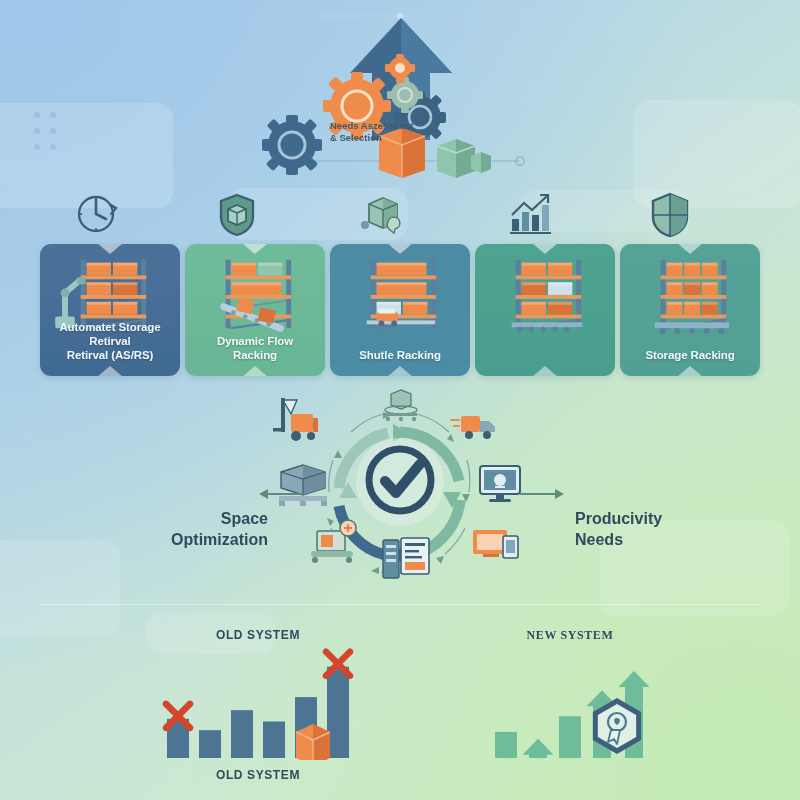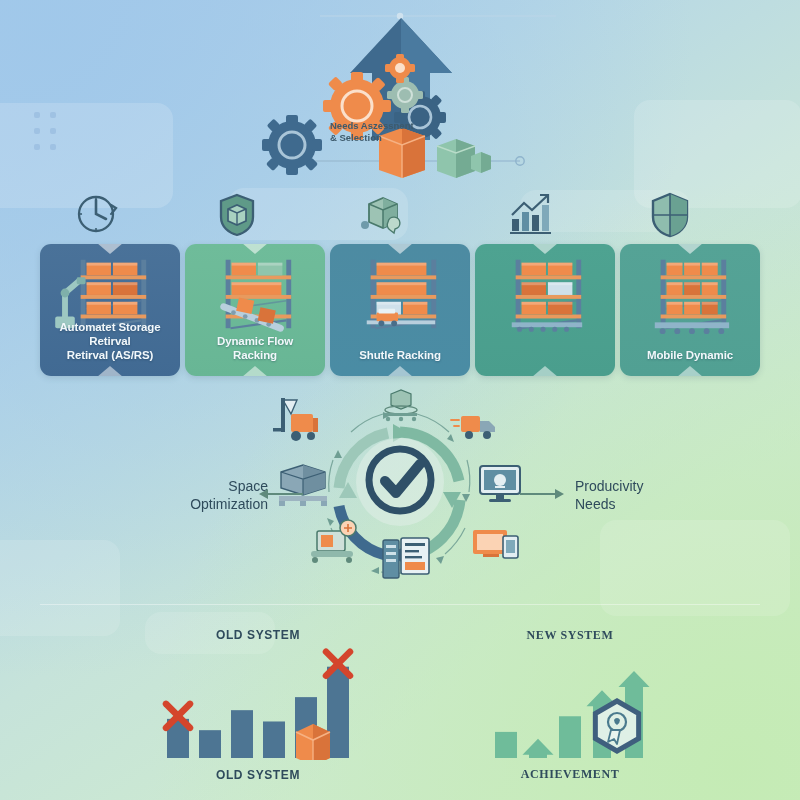--- a/index.html
+++ b/index.html
@@ -56,21 +56,21 @@
     text-align:center; line-height:1.22; padding:0 5px 14px; text-shadow:0 1px 2px rgba(20,50,70,0.35);
     letter-spacing:-0.1px;
   }
 
   
   #cycle { position:absolute; left:255px; top:388px; width:290px; height:212px; }
   #cycle-center-text {
     position:absolute; left:50%; top:120px; transform:translateX(-50%);
     width:140px; text-align:left; color:#3d5a6c; font-size:9.5px; line-height:1.28; font-weight:600;
   }
-  .side-label { position:absolute; color:#2f4b5c; font-size:14px; font-weight:normal; line-height:1.3; }
+  .side-label { position:absolute; color:#2f4b5c; font-size:16px; font-weight:bold; line-height:1.3;margin-top:32px; }
   #label-space { left:148px; top:477px; width:120px; text-align:right; }
   #label-prod  { left:575px; top:477px; width:120px; text-align:left; }
   .side-arrow { position:absolute; height:14px; }
 
   
   .chart { position:absolute; bottom:0; }
   #chart-old { left:128px; top:628px; width:260px; height:160px; }
   #chart-new { left:440px; top:628px; width:260px; height:160px;font-family:Liberation Serif, serif; }
   .chart-title {
     position:absolute; top:0; left:0; width:100%; text-align:center;
@@ -409,21 +409,21 @@
         <rect x="34" y="76" width="76" height="6" fill="#8fb4c9"></rect>
         <g fill="#5b7f9e">
           <circle cx="42" cy="85" r="3"></circle>
           <circle cx="57" cy="85" r="3"></circle>
           <circle cx="72" cy="85" r="3"></circle>
           <circle cx="87" cy="85" r="3"></circle>
           <circle cx="102" cy="85" r="3"></circle>
         </g>
       </svg>
       <div class="label">
-        <div>Mobile Dynamic</div>
+        <div>Storage Racking</div>
       </div>
       <div class="notch-b"></div>
     </div>
   </div>
 
 <svg id="cycle" viewBox="0 0 290 212">
 
   <g fill="none" stroke="#6f9e93" stroke-width="1.2" opacity="0.85">
     <path d="M96 44 A78 78 0 0 1 128 26" marker-end=""></path>
     <path d="M162 26 A78 78 0 0 1 194 44"></path>
@@ -602,14 +602,13 @@
       <rect x="119" y="70.26086956521739" width="22" height="41.73913043478261" fill="#6fbc9a"></rect>
       <path d="M146.5 60.173913043478265 L162 44.173913043478265 L177.5 60.173913043478265 L171 60.173913043478265 L171 112 L153 112 L153 60.173913043478265 Z" fill="#6fbc9a"></path>
       <path d="M178.5 41.04347826086956 L194 25.043478260869563 L209.5 41.04347826086956 L203 41.04347826086956 L203 112 L185 112 L185 41.04347826086956 Z" fill="#6fbc9a"></path>
       <g>
               <polygon points="198.65063509461098,67.5 198.65063509461098,92.5 177,105 155.34936490538902,92.5 155.34936490538902,67.5 177,55 " fill="#dff0e6" stroke="#3f5f7e" stroke-width="5"></polygon>
               <circle cx="177" cy="76" r="9" fill="none" stroke="#4a7a8e" stroke-width="2.2"></circle>
               <path d="M174 74 a3.2 3.2 0 0 1 3 -2 a3.2 3.2 0 0 1 3 2 q0 3 -3 5 q-3 -2 -3 -5 z" fill="#4a7a8e"></path>
               <path d="M171 84 l-3 12 6 -3 3 5 3 -14 z" fill="#e8f4ee" stroke="#4a7a8e" stroke-width="1.8" stroke-linejoin="round"></path>
             </g>
     </svg>
-  <div class="chart-caption">ACHIEVEMENT</div>
 </div>
 
 </body></html>

